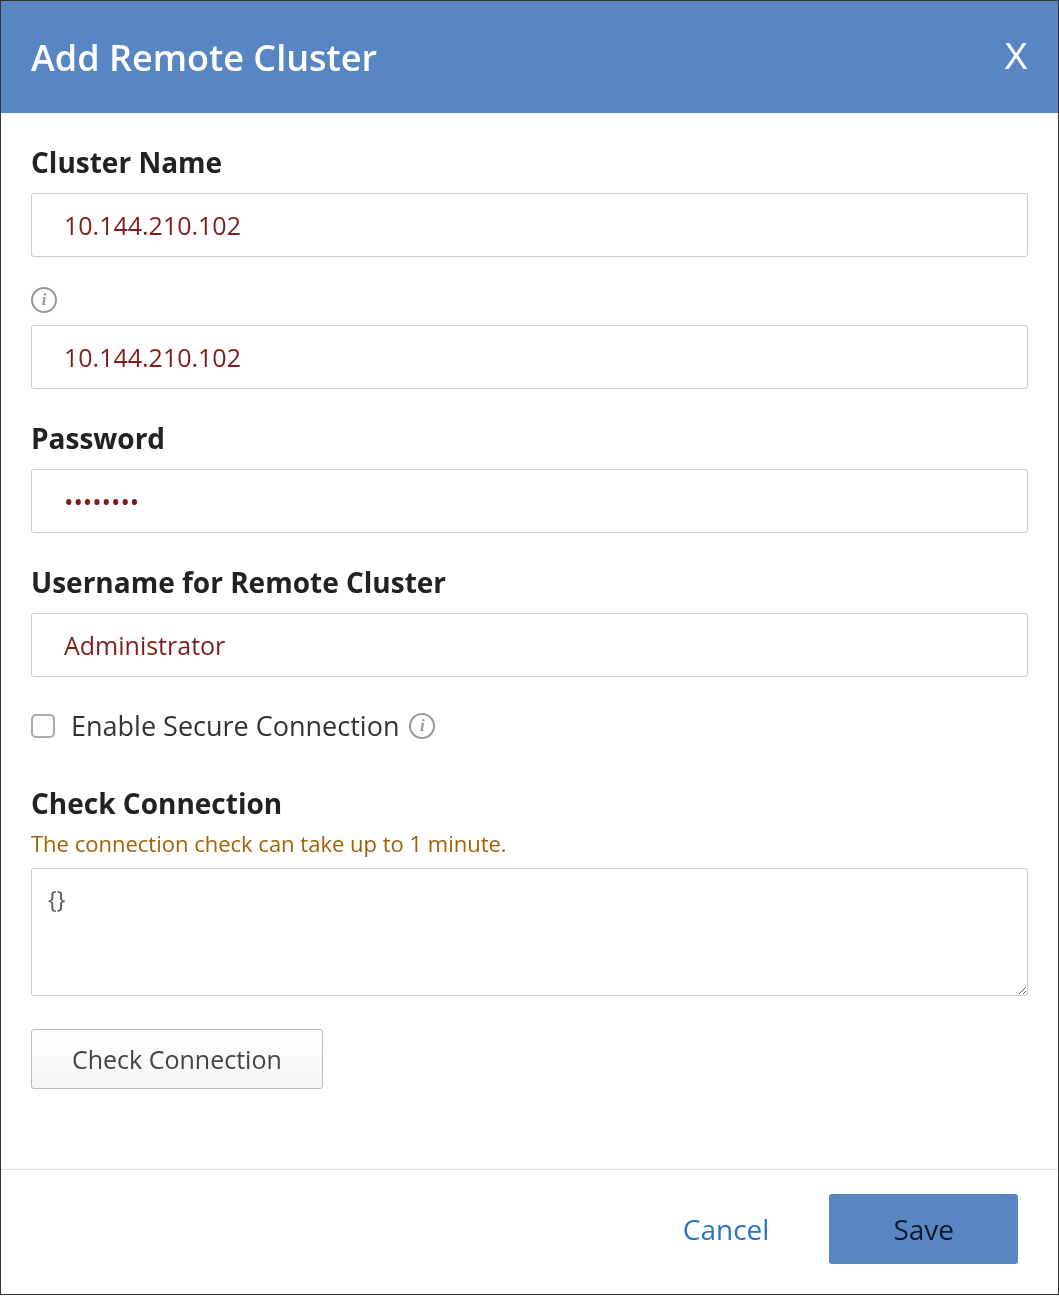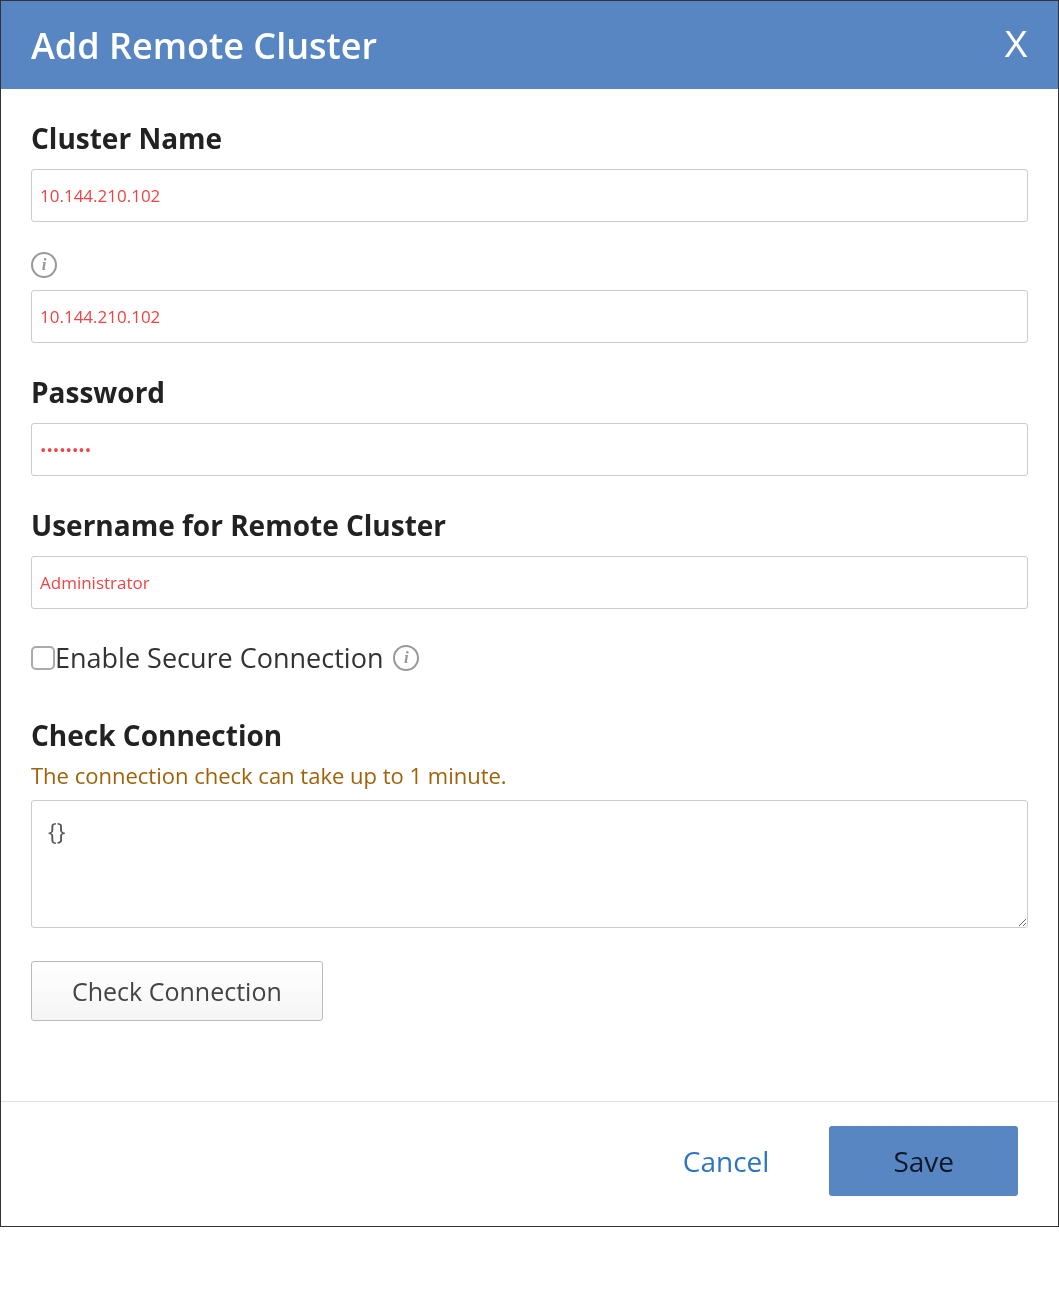--- a/index.html
+++ b/index.html
@@ -14,21 +14,21 @@
       width: 1059px;
       border: 1px solid #333;
     }
     .modal-header {
       background: #5886c3;
       color: #fff;
       display: flex;
       justify-content: space-between;
       align-items: center;
       padding: 18px 30px;
-      height: 88px;
+      height: 112px;
     }
     .modal-title {
       font-size: 36px;
       font-weight: 600;
     }
     .close-icon {
       font-size: 36px;
       font-weight: 400;
       cursor: pointer;
       font-family: Arial, sans-serif;
@@ -60,28 +60,29 @@
       color: #999;
       font-size: 17px;
       font-style: italic;
       font-family: Georgia, serif;
       font-weight: bold;
     }
     .form-input {
       width: 100%;
       border: 1px solid #ccc;
       border-radius: 3px;
-      font-size: 17px;
-      padding: 14px 8px;
-      color: #ef4444;
+      font-size: 25px;
+      padding: 14px 32px;
+      color: #7f1d1d;
       font-family: inherit;
     }
     .checkbox-row {
       display: flex;
       align-items: center;
+      gap: 16px;
       margin-bottom: 40px;
       margin-top: 10px;
     }
     .checkbox {
       width: 24px;
       height: 24px;
       border: 2px solid #aaa;
       border-radius: 5px;
       cursor: pointer;
       background: #fff;

